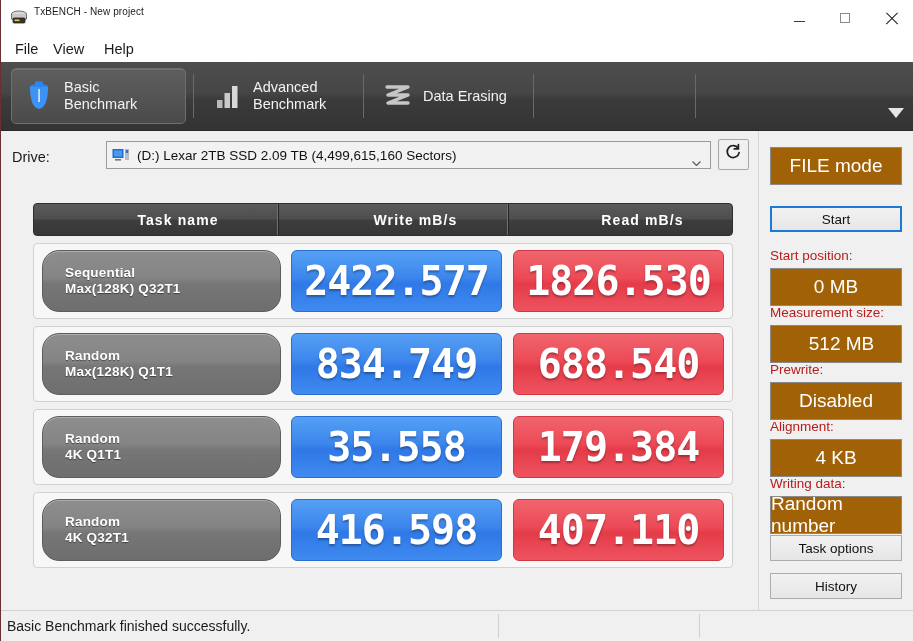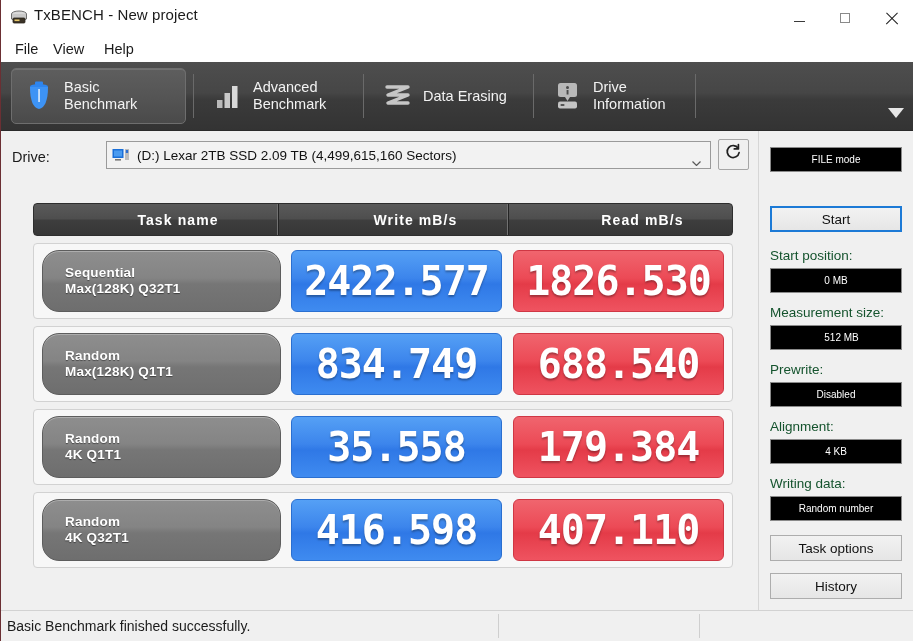--- a/index.html
+++ b/index.html
@@ -32,21 +32,21 @@
     border-bottom: 1px solid #ffffff;
   }
   .title-icon {
     position: absolute;
     left: 9px; top: 9px;
     width: 18px; height: 17px;
   }
   .title-text {
     position: absolute;
     left: 33px; top: 6px;
-    font-size: 15px;
+    font-size: 10px;
     color: #1b1b1b;
     white-space: nowrap;
     letter-spacing: 0.1px;
   }
   .win-btns {
     position: absolute;
     right: 0; top: 0;
     height: 36px;
     display: flex;
   }
@@ -303,28 +303,28 @@
   .sidebar {
     position: absolute;
     left: 757px; top: 131px;
     width: 156px; height: 480px;
     background: #f0f0f0;
     border-left: 1px solid #d6d6d6;
   }
   .sb-black {
     position: absolute;
     left: 11px;
-    width: 132px; height: 25px;
-    background: #000000;
+    width: 132px; height: 38px;
+    background: #a16207;
     border: 1px solid #8a8a8a;
     box-sizing: border-box;
     display: flex;
     align-items: center;
     justify-content: center;
-    font-size: 10px;
+    font-size: 19px;
     color: #ffffff;
     cursor: default;
   }
   .sb-btn {
     position: absolute;
     left: 11px;
     width: 132px; height: 26px;
     background: linear-gradient(to bottom, #f2f2f2 0%, #e6e6e6 100%);
     border: 1px solid #adadad;
     box-sizing: border-box;
@@ -335,21 +335,21 @@
     color: #101010;
     cursor: default;
   }
   .sb-btn.focus {
     border: 2px solid #1c7ad6;
   }
   .sb-label {
     position: absolute;
     left: 11px;
     font-size: 13.5px;
-    color: #14532d;
+    color: #b91c1c;
   }
 
   
   .statusbar {
     position: absolute;
     left: 0; bottom: 0;
     width: 913px; height: 30px;
     background: #f0f0f0;
     border-top: 1px solid #d2d2d2;
   }
@@ -438,34 +438,20 @@
       <span class="tab-icon">
         <svg width="28" height="26" viewBox="0 0 28 26">
           <path d="M3 4 L24 4 L4 12 L24 12 L4 20 L24 20" fill="none" stroke="#c6c6c6" stroke-width="3.4" stroke-linecap="round" stroke-linejoin="round"></path>
         </svg>
       </span>
       <span class="tab-label">Data Erasing</span>
     </div>
 
     <div class="tab-sep" style="left:532px;"></div>
 
-    <div class="tab" style="left:540px; width:150px;">
-      <span class="tab-icon">
-        <svg width="24" height="28" viewBox="0 0 24 28">
-          <rect x="2" y="1" width="19" height="14" rx="2.5" fill="#b8b8b8"></rect>
-          <circle cx="11.5" cy="5.5" r="1.5" fill="#4a4a4a"></circle>
-          <rect x="10.6" y="8" width="1.9" height="4.5" fill="#4a4a4a"></rect>
-          <path d="M9 15 L11.5 19 L14 15 Z" fill="#b8b8b8"></path>
-          <rect x="2" y="19.5" width="19" height="7" rx="2" fill="#c4c4c4"></rect>
-          <rect x="4.5" y="22" width="4" height="2" rx="0.8" fill="#555555"></rect>
-        </svg>
-      </span>
-      <span class="tab-label">Drive
-Information</span>
-    </div>
 
     <div class="tab-sep" style="left:694px;"></div>
     <div class="tab-dd"></div>
   </div>
 
   <div class="driverow">
     <span class="drive-label">Drive:</span>
     <div class="drive-combo">
       <span class="drive-disk-icon">
         <svg width="18" height="14" viewBox="0 0 18 14">

